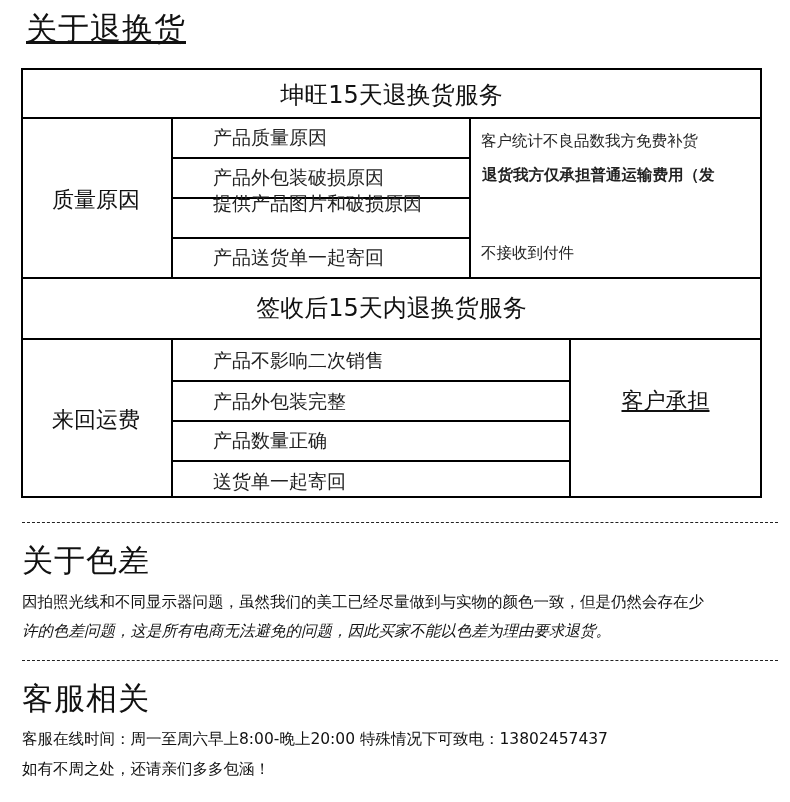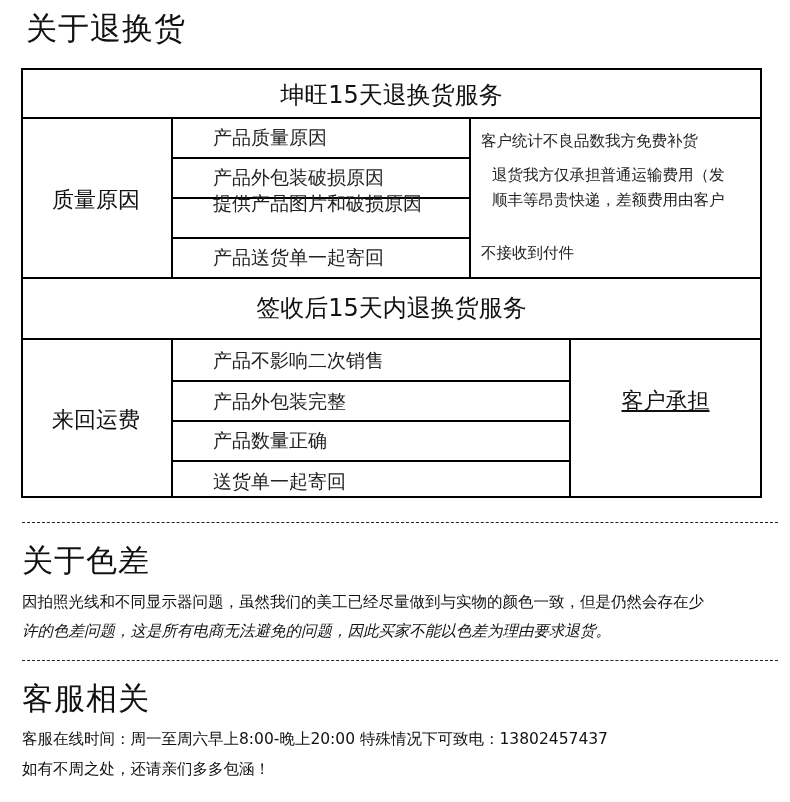--- a/index.html
+++ b/index.html
@@ -10,21 +10,21 @@
   .vline { position:absolute; background:#000; width:2px; }
   .cell-text { position:absolute; font-size:19px; color:#222; white-space:nowrap; }
   .big-center { position:absolute; font-size:24px; color:#111; text-align:center; }
   .dash { position:absolute; left:22px; width:756px; border-top:1.5px dashed #222; height:0; }
   .para { position:absolute; left:22px; font-size:15.5px; color:#111; white-space:nowrap; }
   .note { position:absolute; font-size:15.5px; color:#222; line-height:25px; }
 </style>
 </head>
 <body>
 
-<div class="abs h1" style="left:26px; top:8px;">关于退换货</div>
+<div class="abs h1" style="left:26px; top:8px;text-decoration:underline;">关于退换货</div>
 
 <div>
 
   <div class="hline" style="left:21px; top:68px; width:741px;"></div>
   <div class="hline" style="left:21px; top:496px; width:741px;"></div>
   <div class="vline" style="left:21px; top:68px; height:430px;"></div>
   <div class="vline" style="left:760px; top:68px; height:430px;"></div>
 
   <div class="big-center" style="left:21px; width:741px; top:79px;">坤旺15天退换货服务</div>
   <div class="hline" style="left:21px; top:117px; width:741px;"></div>
@@ -36,23 +36,22 @@
   <div class="hline" style="left:171px; top:157px; width:299px;"></div>
   <div class="hline" style="left:171px; top:197px; width:299px;"></div>
   <div class="hline" style="left:171px; top:237px; width:299px;"></div>
 
   <div class="cell-text" style="left:213px; top:125px;">产品质量原因</div>
   <div class="cell-text" style="left:213px; top:165px;">产品外包装破损原因</div>
   <div class="cell-text" style="left:213px; top:191px;">提供产品图片和破损原因</div>
   <div class="cell-text" style="left:213px; top:245px;">产品送货单一起寄回</div>
 
   <div class="note" style="left:481px; top:129px;">客户统计不良品数我方免费补货</div>
-  <div class="note" style="left:492px; top:163px;">
+  <div class="note" style="left:482px; top:163px;font-weight:bold;">
     <div>退货我方仅承担普通运输费用（发</div>
-    <div>顺丰等昂贵快递，差额费用由客户</div>
   </div>
   <div class="note" style="left:481px; top:241px;">不接收到付件</div>
 
   <div class="hline" style="left:21px; top:277px; width:741px;"></div>
 
   <div class="big-center" style="left:21px; width:741px; top:292px;">签收后15天内退换货服务</div>
   <div class="hline" style="left:21px; top:338px; width:741px;"></div>
 
   <div class="vline" style="left:171px; top:338px; height:160px;"></div>
   <div class="vline" style="left:569px; top:338px; height:160px;"></div>

